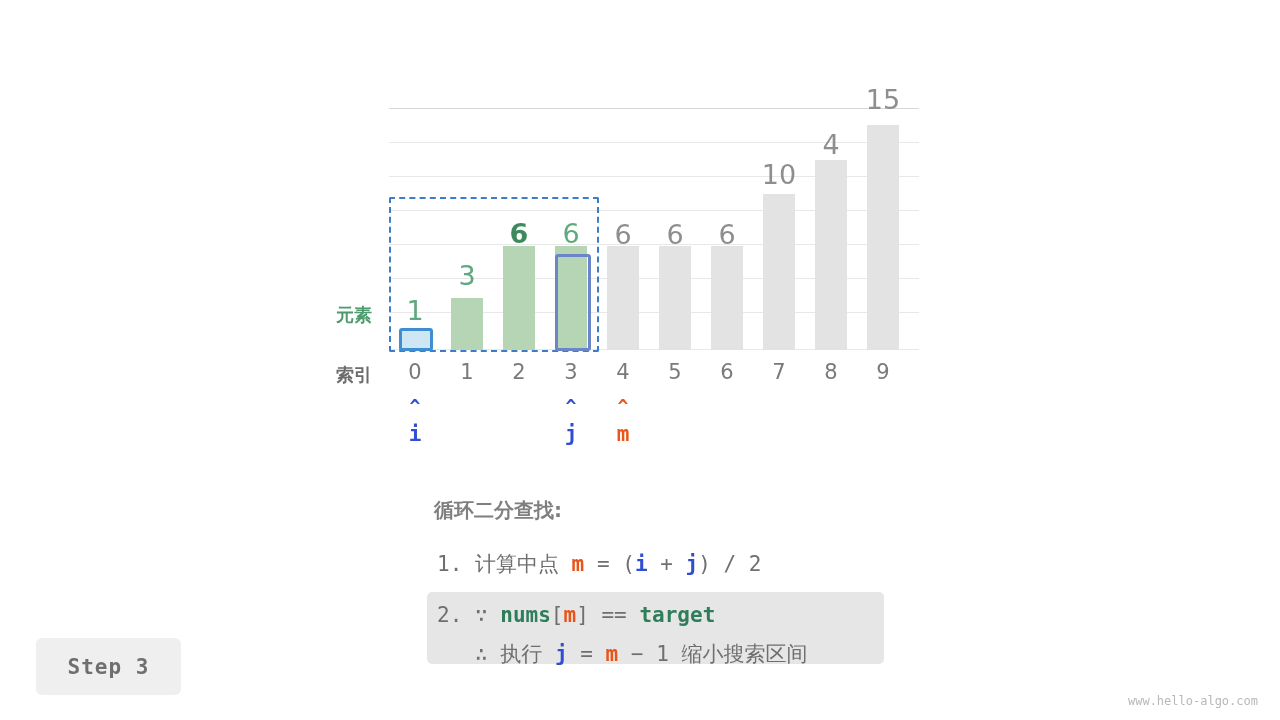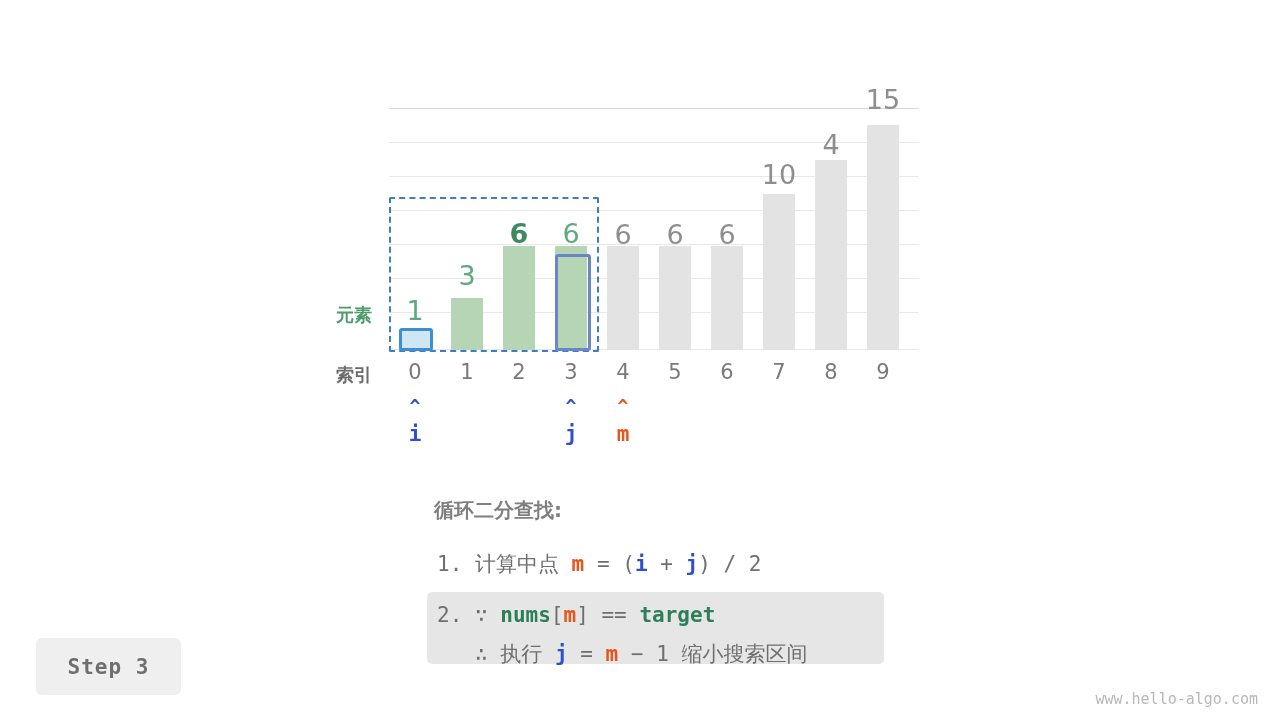--- a/index.html
+++ b/index.html
@@ -205,21 +205,21 @@
     font-size: 21px;
     font-weight: bold;
     color: #6f6f6f;
     letter-spacing: 1px;
   }
   .watermark {
     position: absolute;
     right: 22px;
     bottom: 12px;
     font-family: "DejaVu Sans Mono", "Liberation Mono", monospace;
-    font-size: 15px;
+    font-size: 12px;
     color: #b8b8b8;
   }
 </style>
 </head>
 <body>
 
 <div class="stage">
 
   <div class="chart-area">
     <div class="gridline top" style="top:18px;"></div>

